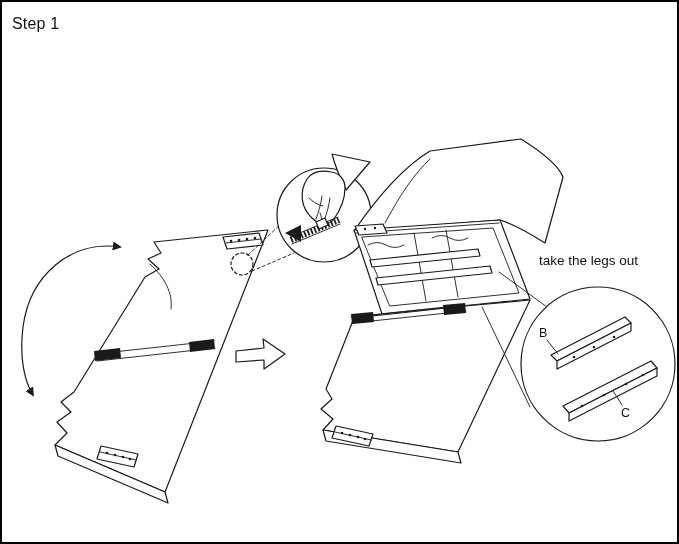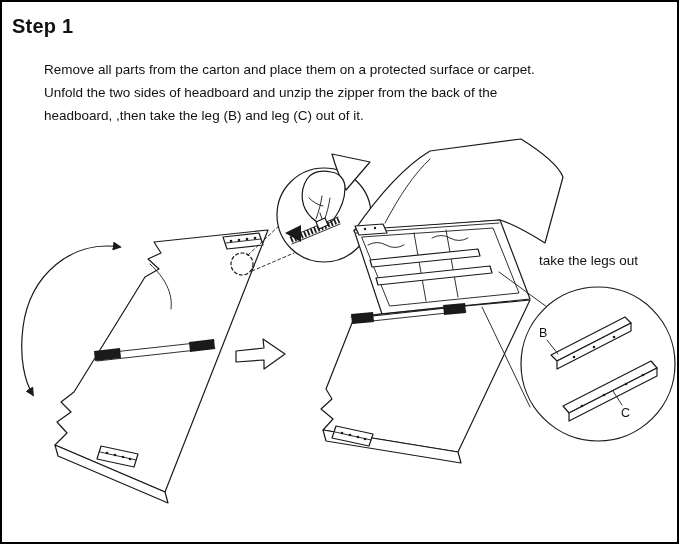--- a/index.html
+++ b/index.html
@@ -8,21 +8,21 @@
     width:679px;height:544px;
     background:#ffffff;
     border:2px solid #000000;
     box-sizing:border-box;
     font-family:"Liberation Sans", sans-serif;
     color:#111111;
     overflow:hidden;
   }
   .step-title{
     position:absolute;left:10px;top:13px;
-    font-size:20px;font-weight:bold;letter-spacing:0.2px;text-align:right;
+    font-size:16px;font-weight:normal;letter-spacing:0.2px;text-align:right;
   }
   .instructions{
     position:absolute;left:42px;top:56px;width:600px;
     font-size:13.5px;line-height:23px;
   }
   svg.diagram{position:absolute;left:0;top:0;width:679px;height:544px;}
   
   .ln{fill:none;stroke:#1a1a1a;stroke-width:1.2;stroke-linejoin:round;stroke-linecap:round;}
   .fw{fill:#ffffff;stroke:#1a1a1a;stroke-width:1.2;stroke-linejoin:round;}
   .thin{fill:none;stroke:#1a1a1a;stroke-width:0.9;stroke-linecap:round;}
@@ -30,25 +30,20 @@
   .dash{stroke-dasharray:3,2.6;}
   .svgtext{font-family:"Liberation Sans", sans-serif;fill:#111111;}
 </style>
 </head>
 <body>
 
 <div class="page">
 
   <div class="step-title">Step 1</div>
 
-  <div class="instructions">
-    <div class="instr-line">Remove all parts from the carton and place them on a protected surface or carpet.</div>
-    <div class="instr-line">Unfold the two sides of headboard and unzip the zipper from the back of the</div>
-    <div class="instr-line">headboard,  ,then take the leg (B) and leg (C) out  of it.</div>
-  </div>
 
   <svg class="diagram" viewBox="0 0 679 544" aria-hidden="true">
     <defs>
       <marker id="ah" viewBox="0 0 10 10" refX="8" refY="5" markerWidth="7.5" markerHeight="7.5" orient="auto-start-reverse">
         <path d="M0,0 L10,5 L0,10 Z" fill="#1a1a1a"></path>
       </marker>
     </defs>
 
     <g>
 

